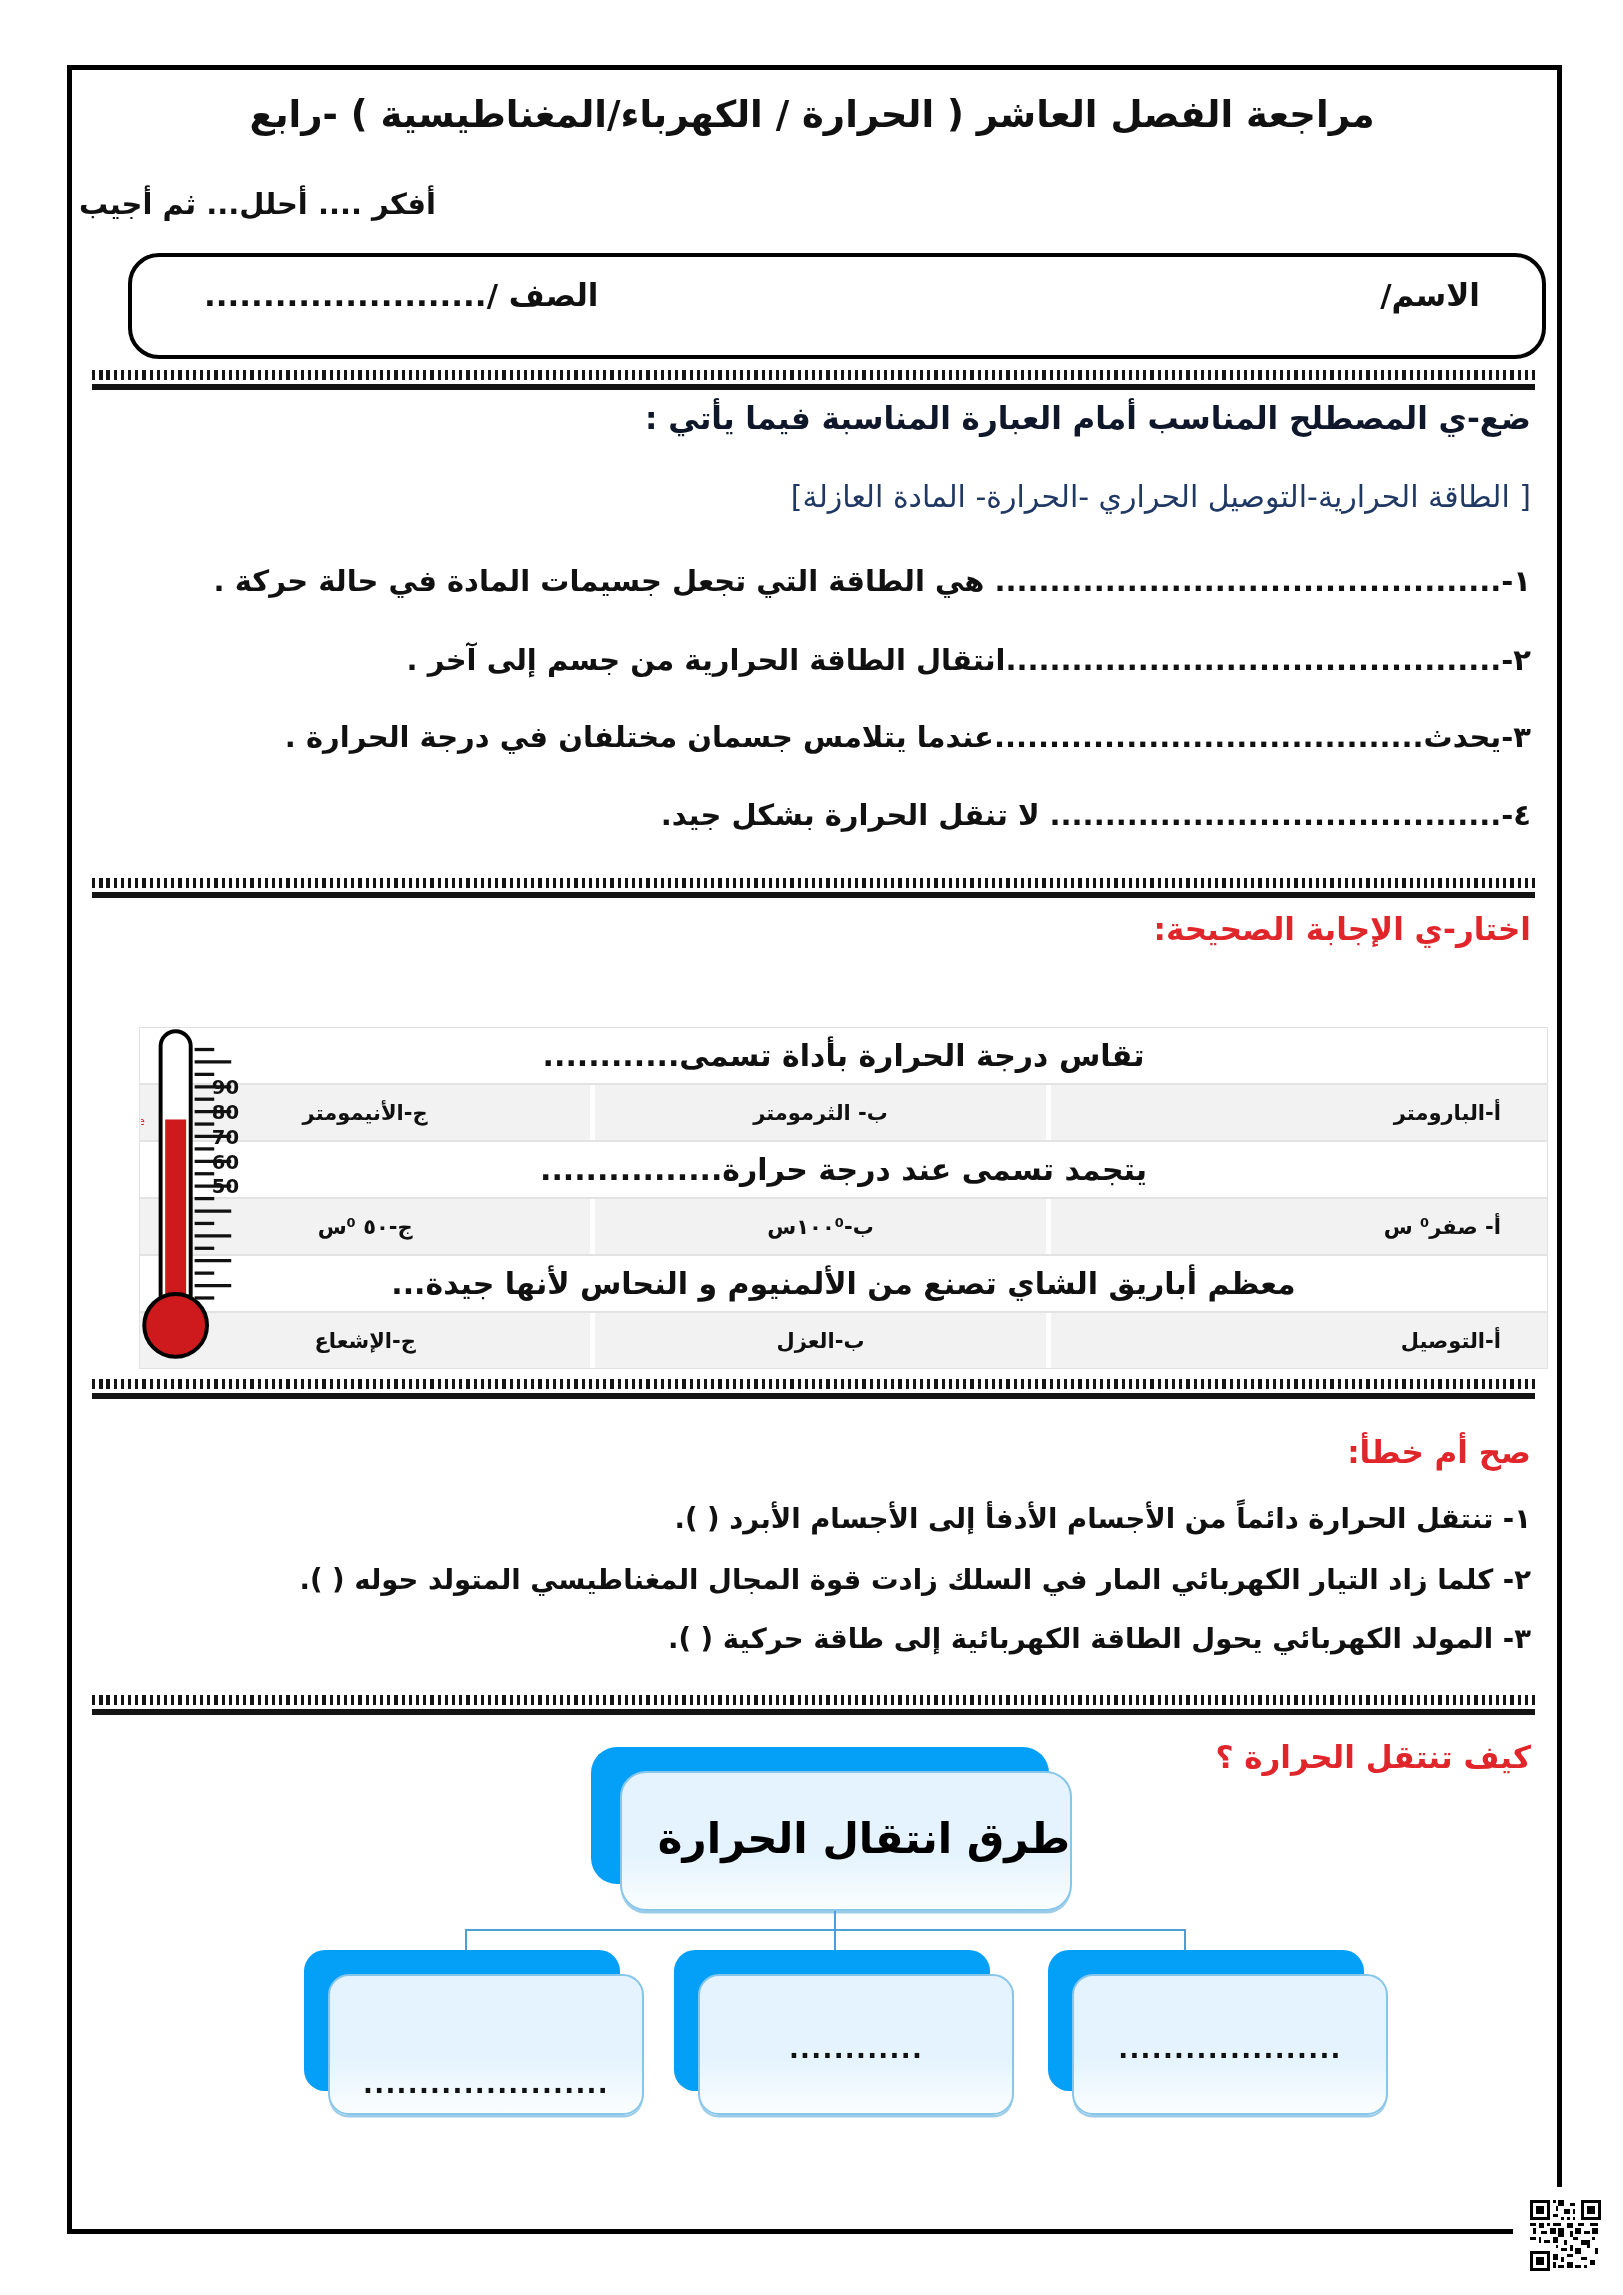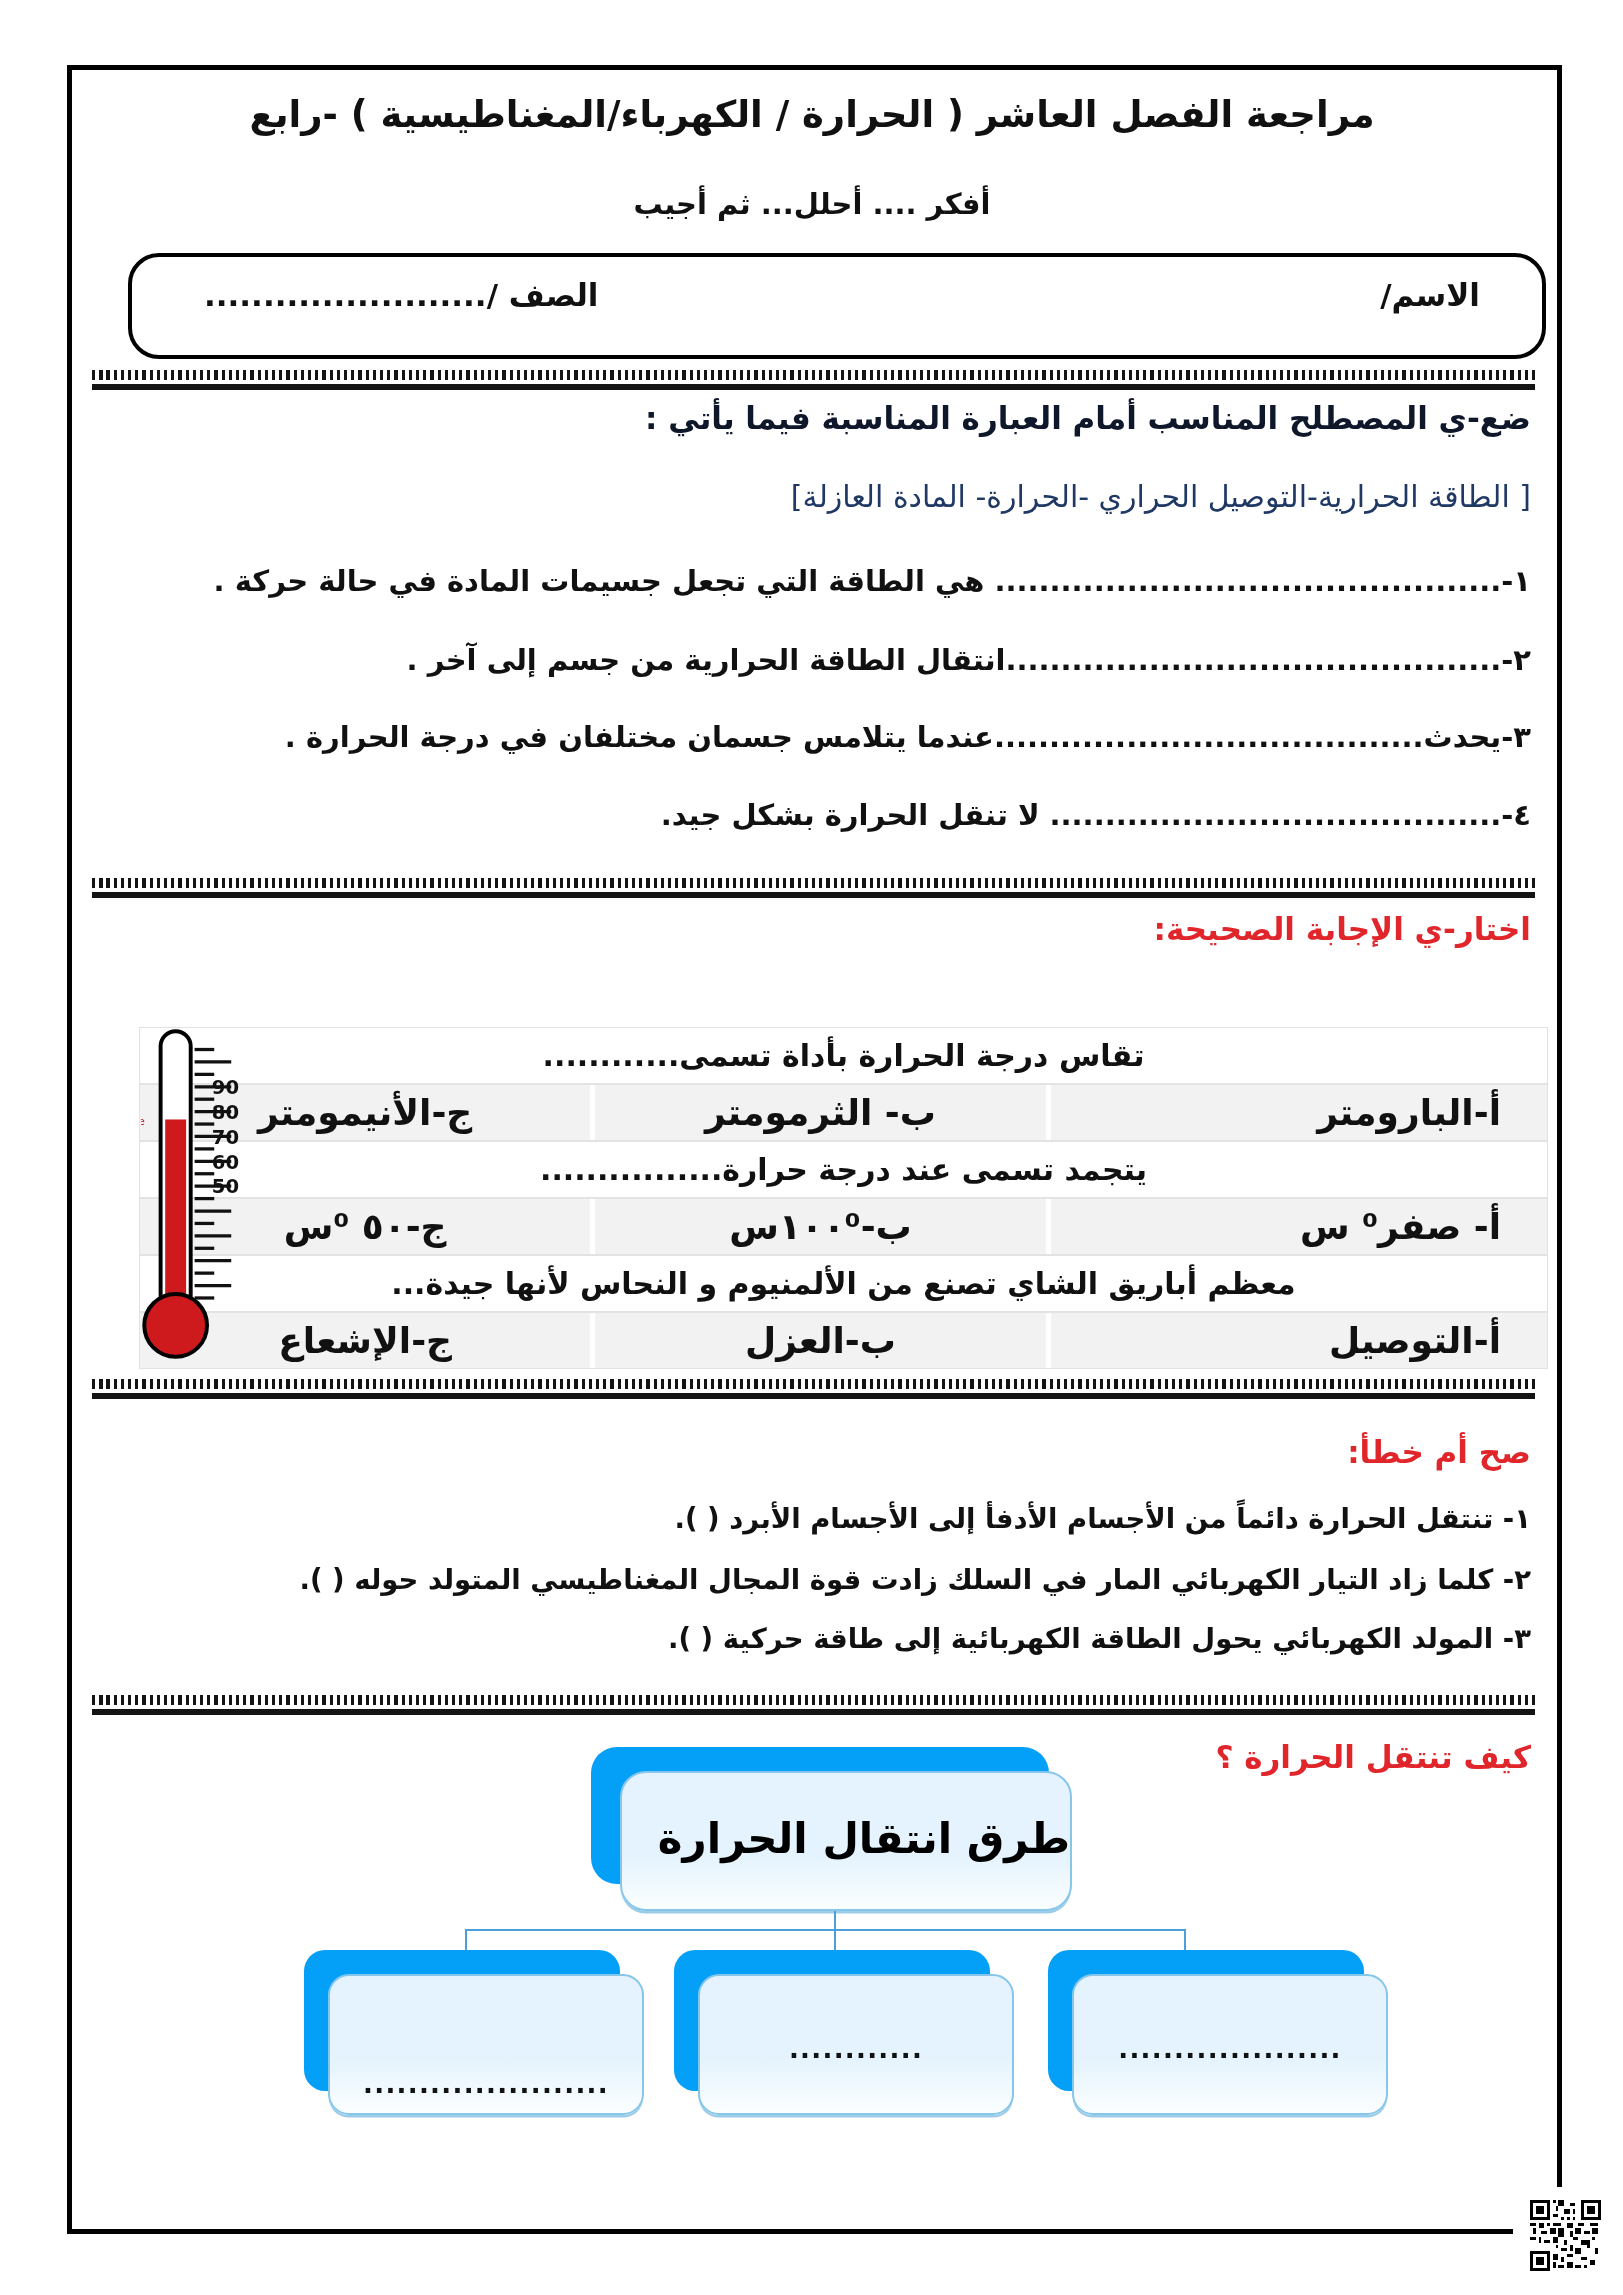--- a/index.html
+++ b/index.html
@@ -11,21 +11,21 @@
   .abs{position:absolute;}
   .page-border{
     left:67px;top:65px;width:1485px;height:2159px;
     border:5.9px solid #000;
   }
   .title{
     left:79px;top:93px;width:1466px;text-align:center;
     font-size:37px;font-weight:800;letter-spacing:0;
   }
   .subtitle{
-    left:79px;top:187px;width:1466px;text-align:center;
+    left:79px;top:187px;width:1466px;text-align:left;
     font-size:29px;font-weight:700;
   }
   .name-box{
     left:128px;top:253px;width:1410px;height:98px;
     border:4.6px solid #000;border-radius:31px;background:#fff;
   }
   .name-box .name-label{position:absolute;right:62px;top:19.6px;font-size:31px;font-weight:600;}
   .name-box .class-label{position:absolute;left:72px;top:19.6px;font-size:31px;font-weight:600;}
   .sep{left:92px;width:1443px;}
   .sep .ticks{height:9.8px;background:repeating-linear-gradient(90deg,#141414 0 3.3px,transparent 3.3px 7.2px);}
@@ -33,21 +33,21 @@
   .h-green{right:92px;top:400px;font-size:31px;font-weight:800;color:#0f172a;}
   .word-bank{right:92px;top:479px;font-size:30px;font-weight:400;color:#1F3864;}
   .term-item{right:92px;font-size:29px;font-weight:600;white-space:nowrap;}
   .h-red{font-size:31px;font-weight:800;color:#E0262B;position:absolute;right:92px;}
   
   .mcq{left:139px;top:1027px;width:1407px;border:1.3px solid #E2E2E2;}
   .mcq .qrow{height:55px;display:flex;align-items:center;justify-content:center;
     font-size:30px;font-weight:700;background:#fff;border-bottom:2px solid #E3E3E3;}
   .mcq .orow{height:55px;display:flex;gap:5.2px;background:#fff;border-bottom:2px solid #E3E3E3;}
   .mcq .orow:last-child{border-bottom:none;}
-  .mcq .cell{background:#F2F2F2;flex:1;display:flex;align-items:center;font-size:36px;font-weight:700;}
+  .mcq .cell{background:#F2F2F2;flex:1;display:flex;align-items:center;font-size:21px;font-weight:700;}
   .mcq .cell.a{justify-content:flex-start;padding-right:46px;}
   .mcq .cell.b,.mcq .cell.c{justify-content:center;}
   .tf-item{right:92px;font-size:27.5px;font-weight:600;white-space:nowrap;}
   
   .blue-layer{background:#049FF7;border-radius:26px;position:absolute;}
   .light-face{
     position:absolute;border-radius:26px;border:2px solid #86C6EA;
     background:linear-gradient(180deg,#E4F3FD 0%,#E4F3FD 60%,#FBFEFF 100%);
     box-shadow:0 3.3px 0 -0.7px #9CCCE8;
   }

